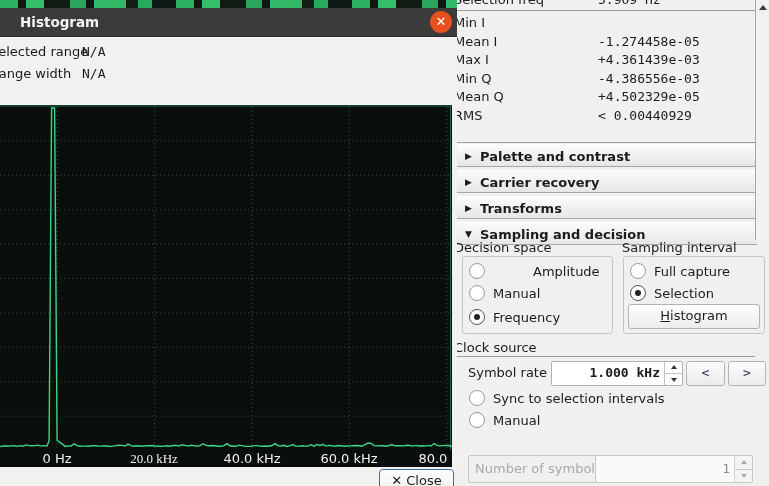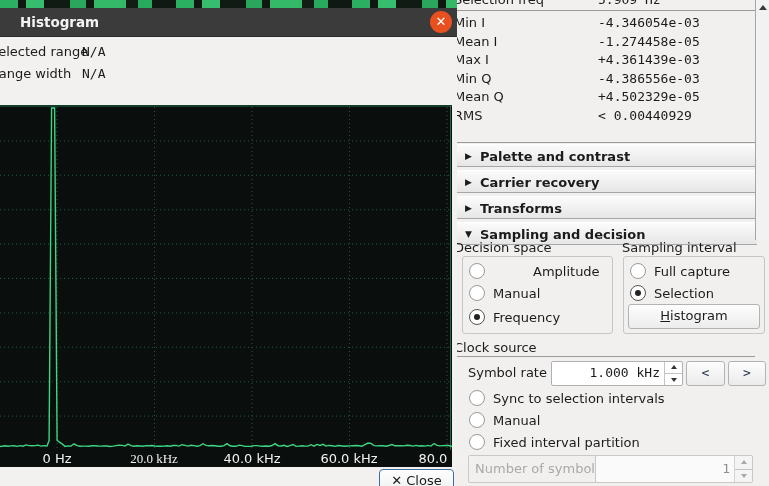--- a/index.html
+++ b/index.html
@@ -88,21 +88,21 @@
   #histogram-button{position:absolute;left:4px;top:47px;width:130px;height:23px;
     background:linear-gradient(#fefefe,#ececec);border:1px solid #b3b3b3;
     border-radius:3px;text-align:center;line-height:22px;cursor:pointer;}
   u{text-decoration:underline;}
 
   #clock-source-label{left:-3px;top:340px;}
   #sep3{top:356px;}
   #symbol-rate-label{left:11px;top:365px;}
   .spinbox{position:absolute;background:#fff;border:1px solid #b0b0b0;
     border-radius:2px;}
-  #symbol-rate-spin{left:94px;top:361px;width:130px;height:23px;}
+  #symbol-rate-spin{left:94px;top:361px;width:130px;height:23px;font-weight:bold;}
   .spinval{position:absolute;right:22px;top:3px;}
   .spinner{position:absolute;right:0;top:0;width:17px;height:100%;
     border-left:1px solid #c4c4c4;display:flex;flex-direction:column;}
   .spinner div{flex:1;display:flex;align-items:center;justify-content:center;cursor:pointer;}
   .spinner div+div{border-top:1px solid #c4c4c4;}
   .tri-up{width:0;height:0;border:3.5px solid transparent;border-bottom:4.5px solid #333;margin-top:-4px;}
   .tri-down{width:0;height:0;border:3.5px solid transparent;border-top:4.5px solid #333;margin-bottom:-4px;}
   .stepbtn{position:absolute;top:361px;width:37px;height:23px;
     background:linear-gradient(#fdfdfd,#ebebeb);border:1px solid #b3b3b3;
     border-radius:3px;text-align:center;line-height:21px;color:#27364f;cursor:pointer;}
@@ -191,21 +191,20 @@
       <div class="row">
         <span class="lbl">Selection freq</span>
         <span class="val mono">5.909 Hz</span>
       </div>
     </div>
     <div class="hsep" id="sep1"></div>
 
     <div id="stats">
       <div class="stat-row">
         <span class="lbl">Min I</span>
-        <span class="val mono">-4.346054e-03</span>
       </div>
       <div class="stat-row">
         <span class="lbl">Mean I</span>
         <span class="val mono">-1.274458e-05</span>
       </div>
       <div class="stat-row">
         <span class="lbl">Max I</span>
         <span class="val mono">+4.361439e-03</span>
       </div>
       <div class="stat-row">
@@ -297,24 +296,20 @@
     </div>
 
     <div class="radio-row clock-radio" id="radio-sync">
       <span class="radio"></span>
       <span>Sync to selection intervals</span>
     </div>
     <div class="radio-row clock-radio" id="radio-manual">
       <span class="radio"></span>
       <span>Manual</span>
     </div>
-    <div class="radio-row clock-radio" id="radio-fixed">
-      <span class="radio"></span>
-      <span>Fixed interval partition</span>
-    </div>
 
     <div id="numsym-label-box">
       <span>Number of symbols</span>
     </div>
     <div class="spinbox" id="numsym-spin">
       <span class="spinval mono">1</span>
       <div class="spinner">
         <div>
             <span class="tri-up"></span>
           </div>

